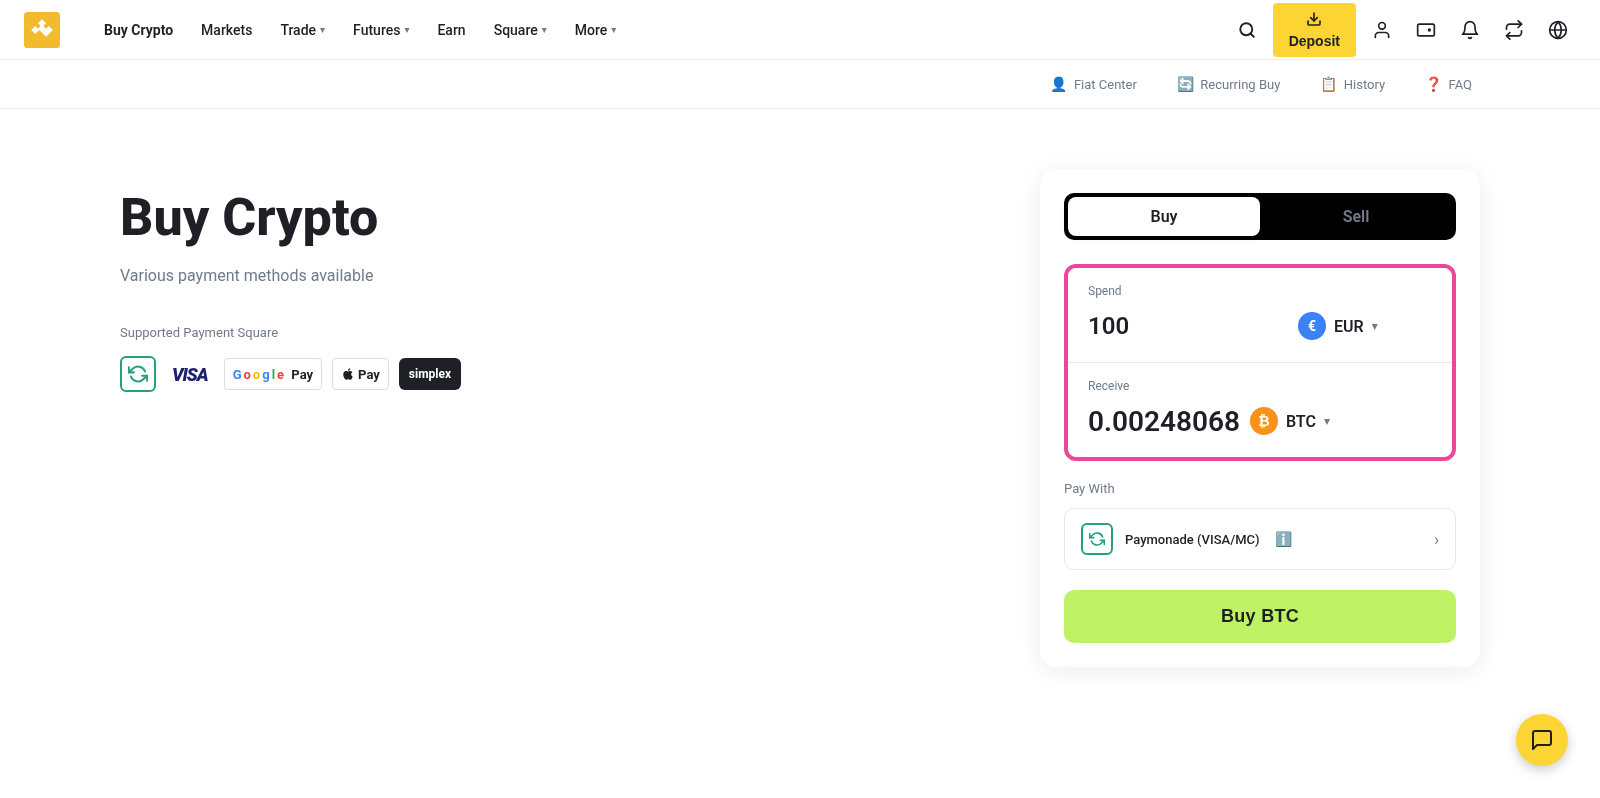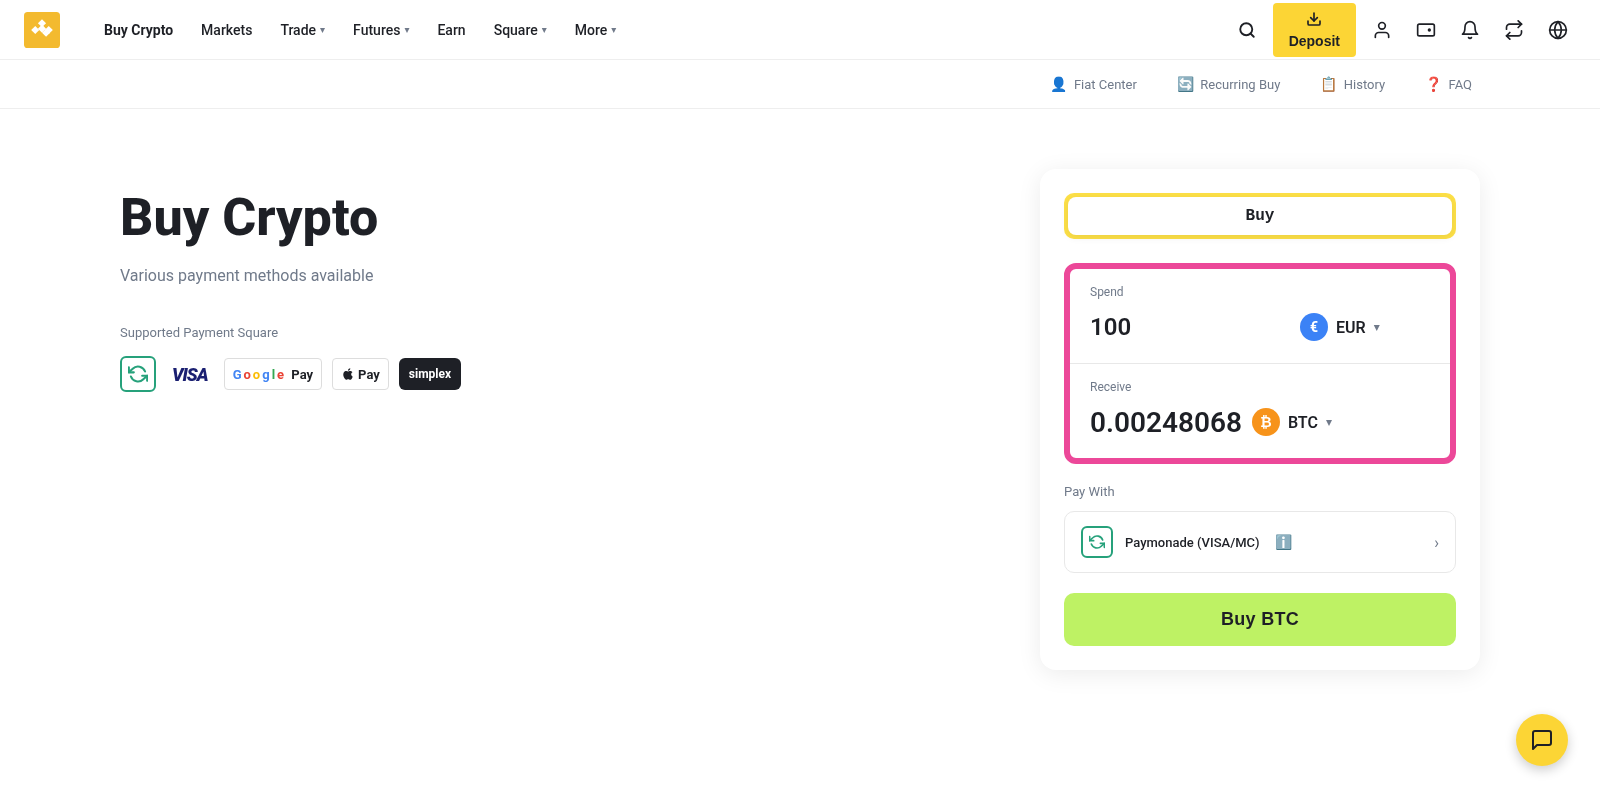--- a/index.html
+++ b/index.html
@@ -203,45 +203,44 @@
       background: #fff;
       border-radius: 16px;
       box-shadow: 0 4px 24px rgba(0,0,0,0.08);
       padding: 24px;
       flex-shrink: 0;
     }
 
     
     .tab-row {
       display: flex;
-      background: #fde047;
+      background: #000000;
       border-radius: 10px;
       margin-bottom: 24px;
       padding: 4px;
-      font-family: Liberation Mono, monospace;
     }
     .tab {
       flex: 1;
       text-align: center;
       padding: 10px;
       border-radius: 8px;
       font-size: 16px;
       font-weight: 600;
       cursor: pointer;
       color: #707A8A;
     }
     .tab.active {
       background: #fff;
       color: #1E2026;
       box-shadow: 0 2px 8px rgba(0,0,0,0.08);
     }
 
     
     .currency-box {
-      border: 6px solid #ec4899;
+      border: 4px solid #ec4899;
       border-radius: 12px;
       overflow: hidden;
       margin-bottom: 20px;
     }
     .currency-row {
       padding: 16px 20px;
       position: relative;
     }
     .currency-row + .currency-row {
       border-top: 1px solid #E8E8E8;
@@ -518,20 +517,21 @@
       </div>
 
       <div class="simplex-badge payment-icon">simplex</div>
     </div>
   </div>
 
   <div class="widget">
     
     <div class="tab-row">
       <div class="tab active">Buy</div>
+      <div class="tab">Sell</div>
     </div>
 
     
     <div class="currency-box">
 
       <div class="currency-row">
         <div class="currency-label">Spend</div>
         <div class="currency-input-row">
           <input type="text" class="currency-amount" value="100" style="">
           <div class="currency-selector">

